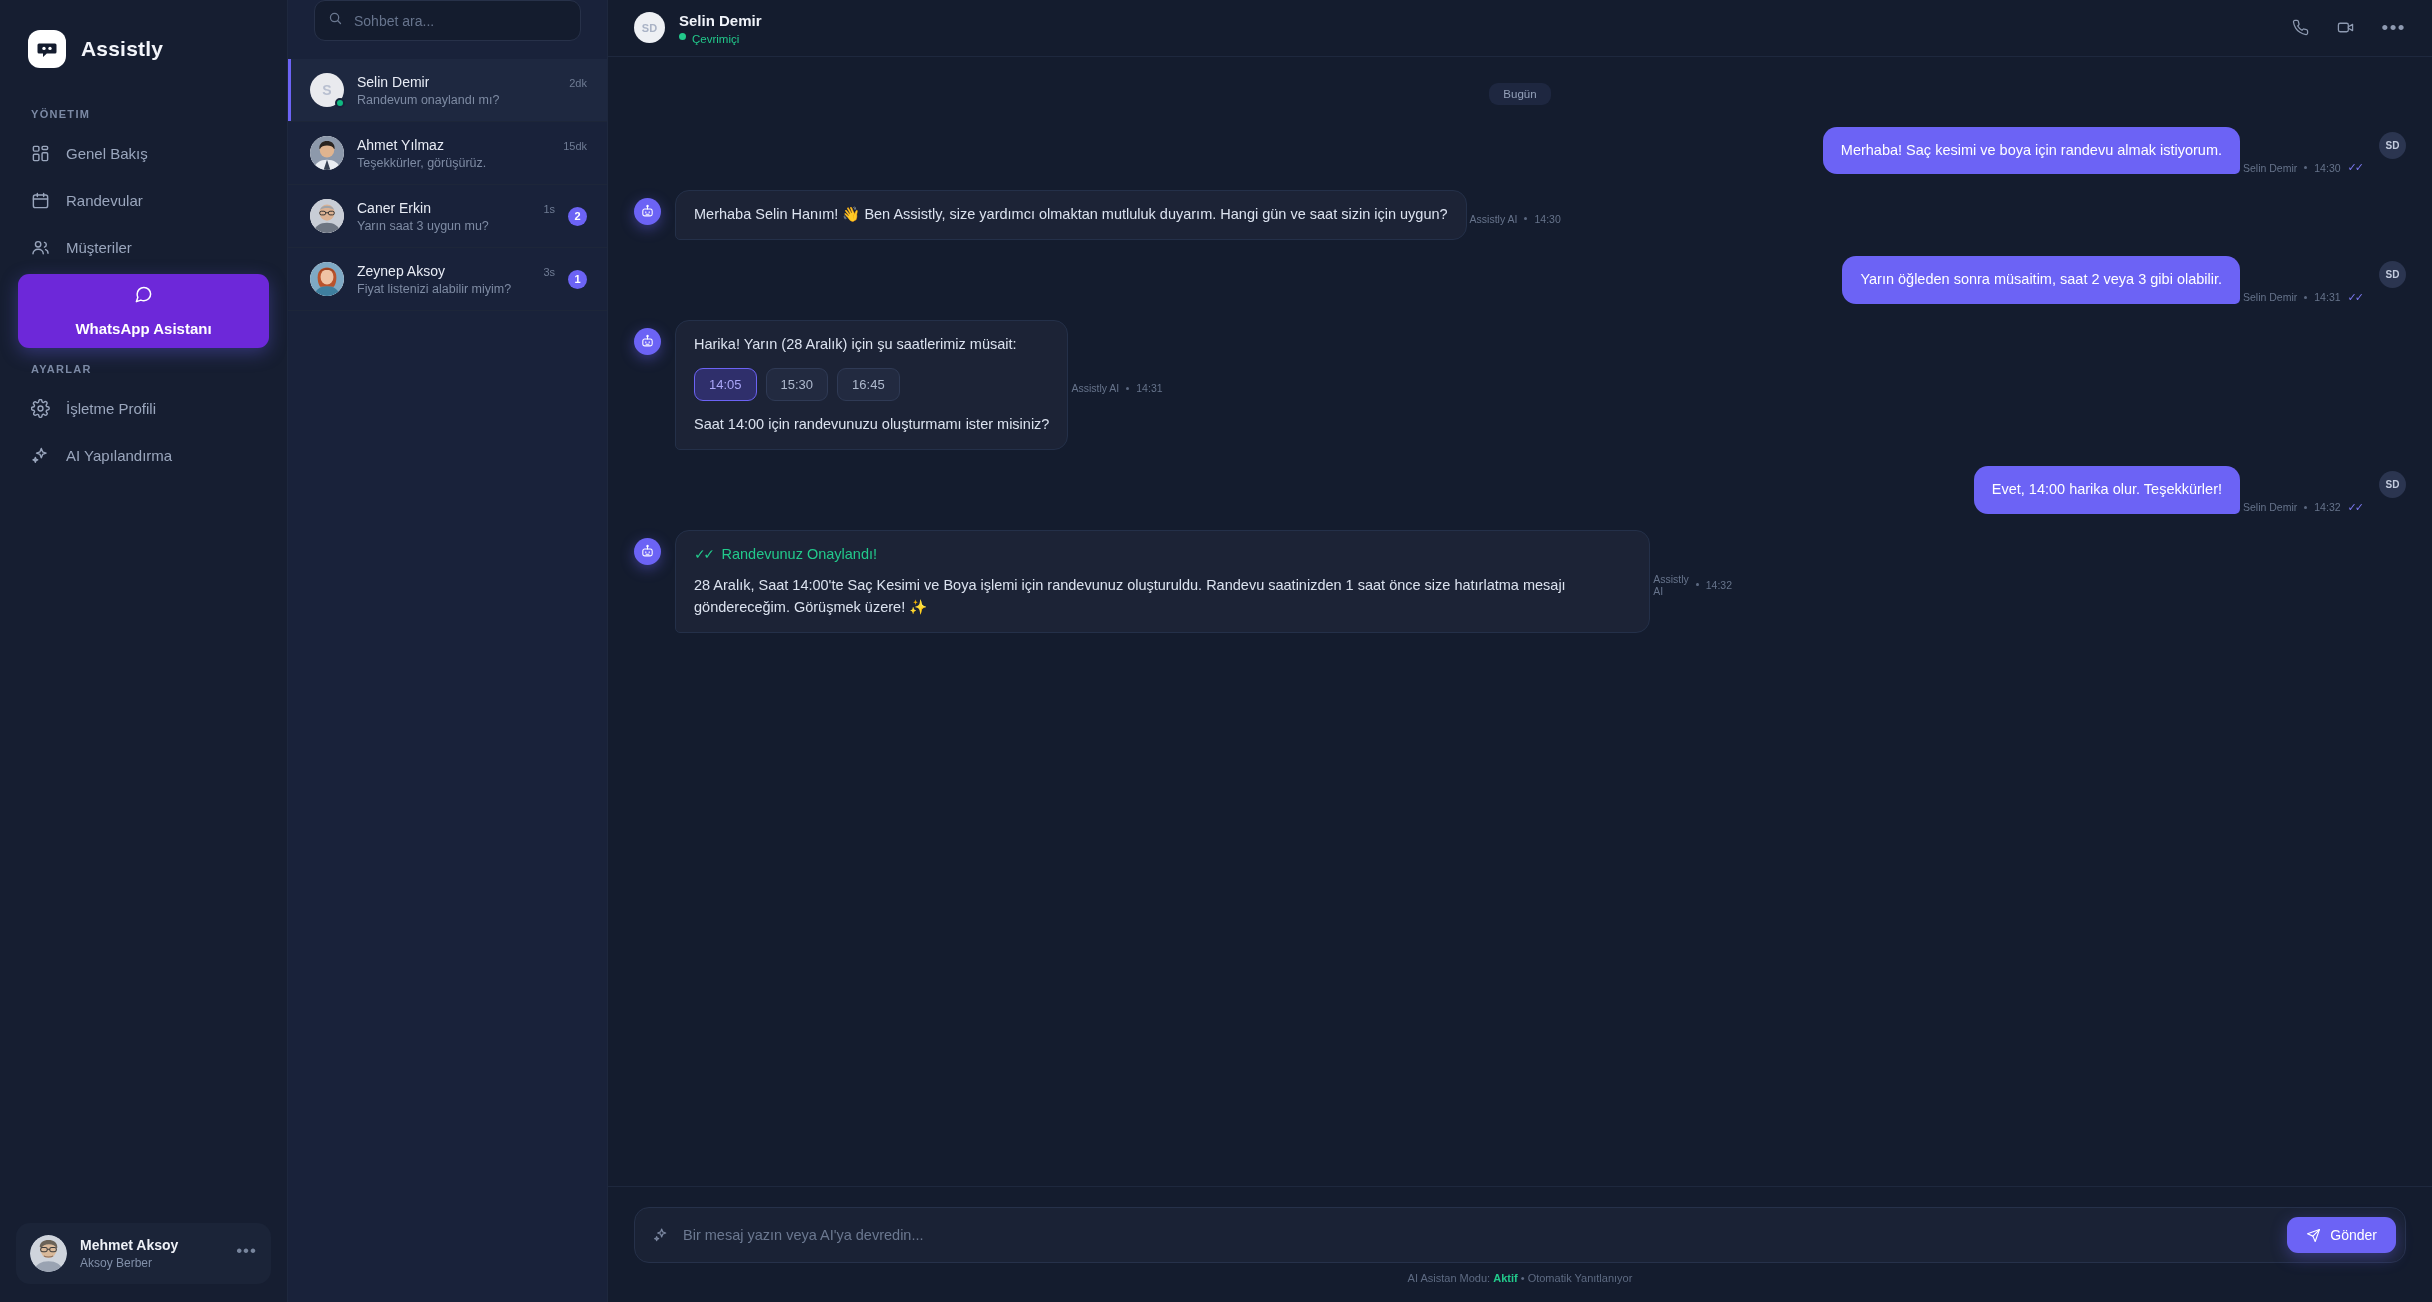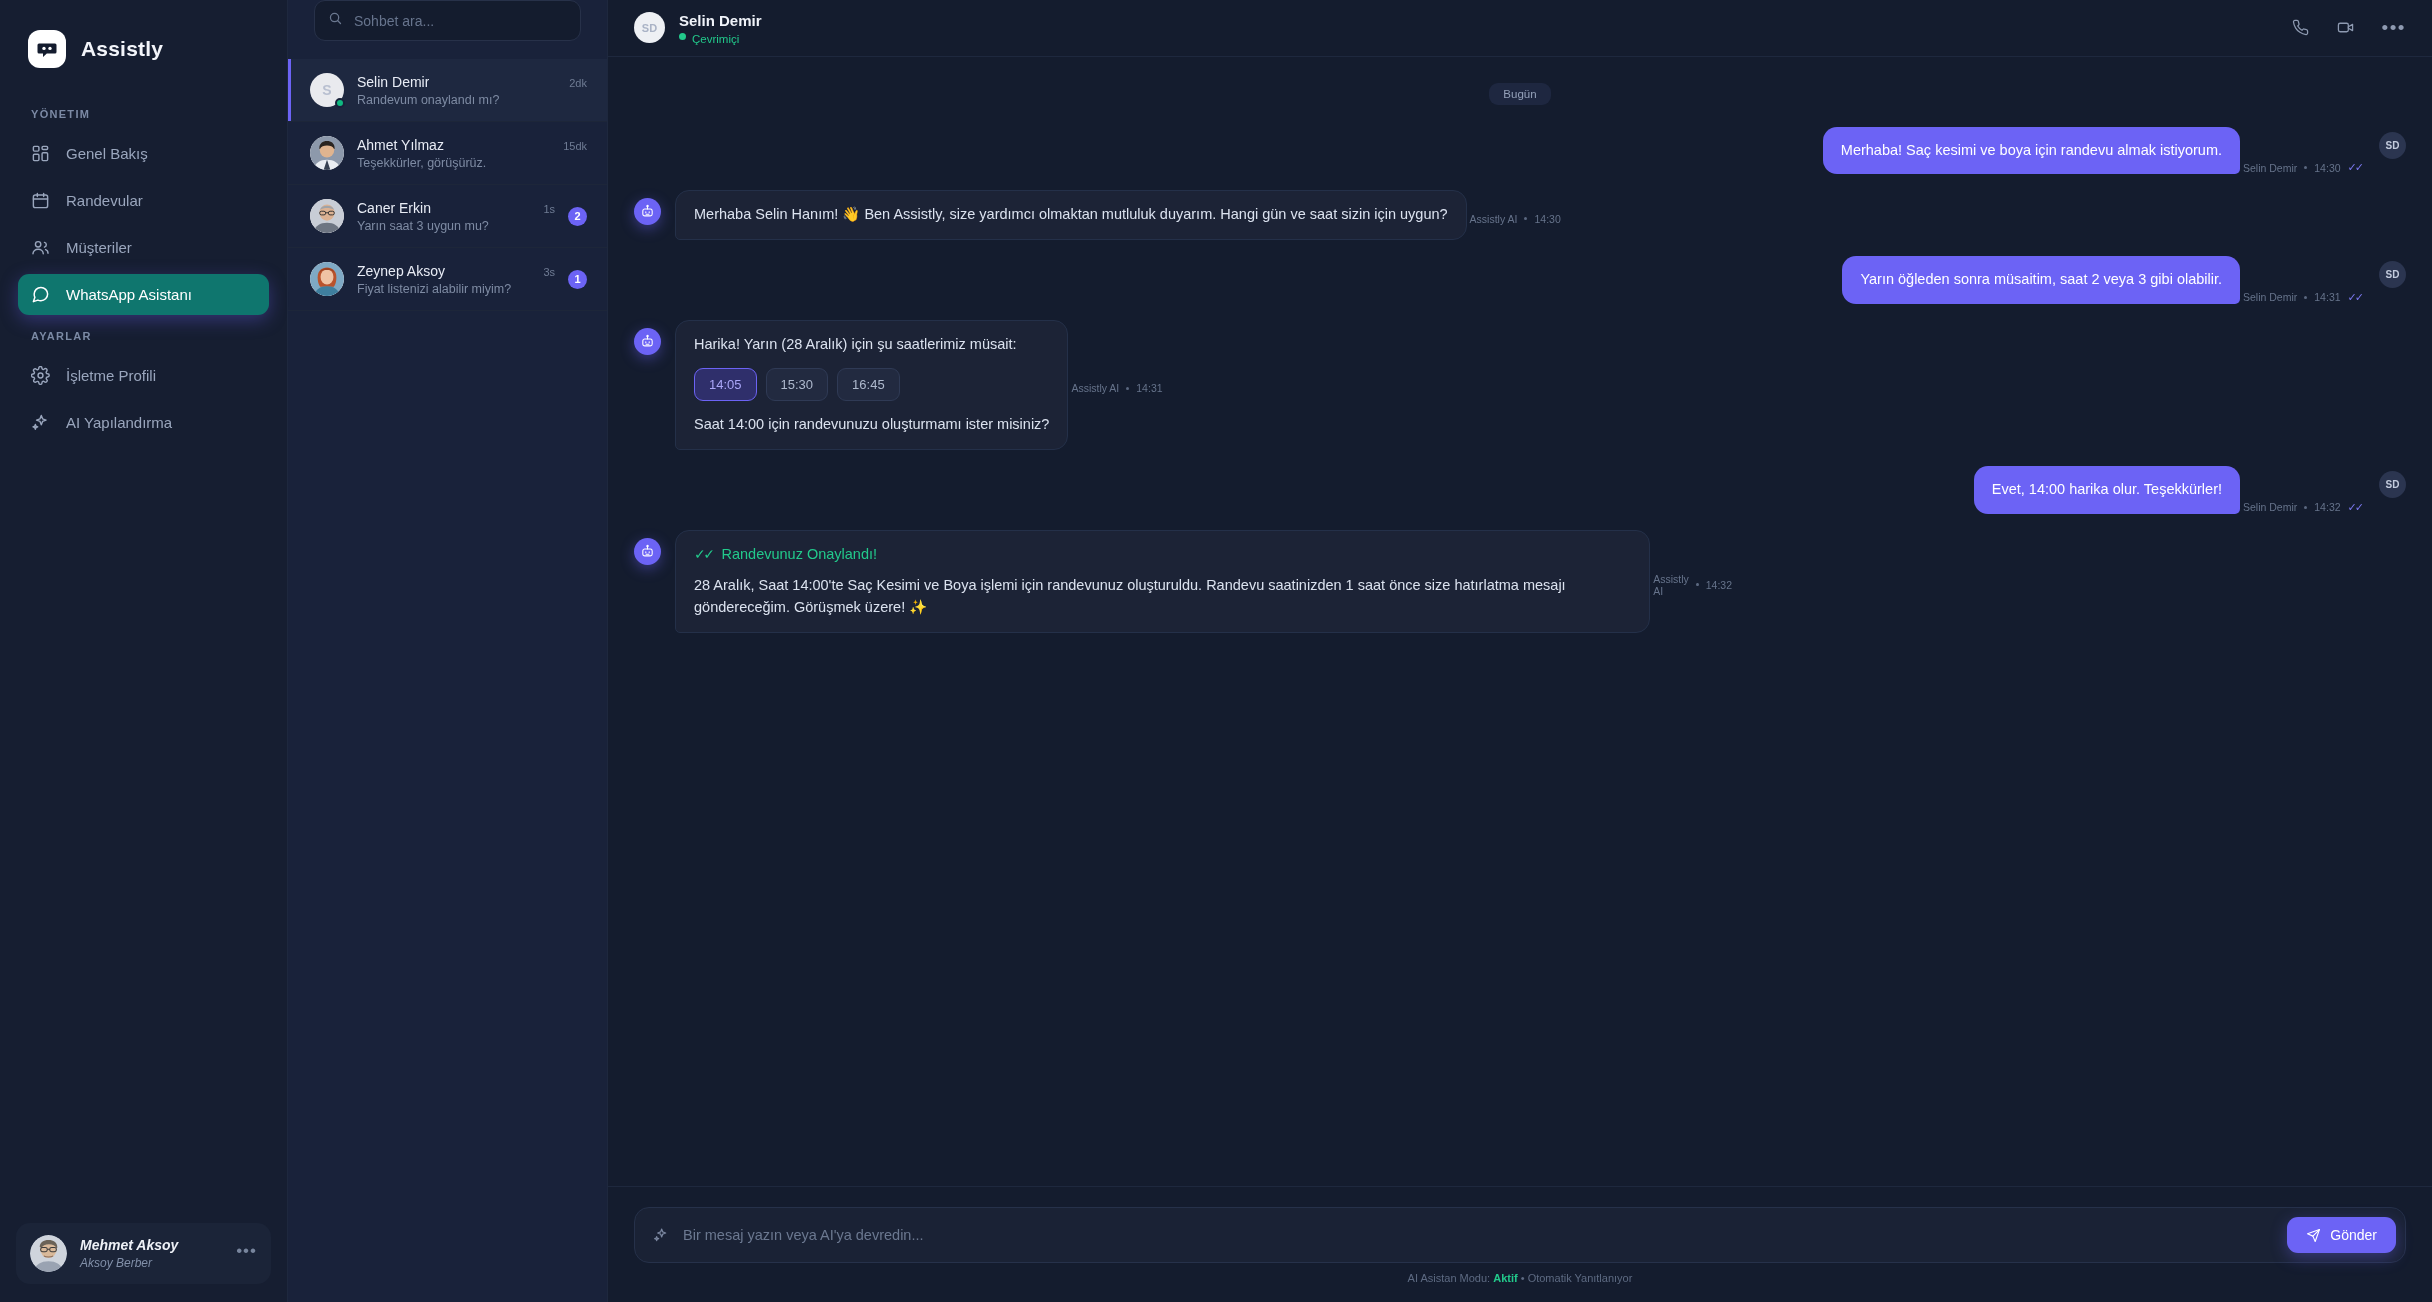--- a/index.html
+++ b/index.html
@@ -29,38 +29,39 @@
   .nav-section-label {
     color: #7c8aa5; font-size: 11px; font-weight: 600; letter-spacing: 1.3px;
     padding: 12px 28px 10px 31px; text-transform: uppercase;
   }
   .nav-item {
     display: flex; align-items: center; gap: 16px;
     margin: 3px 18px; padding: 11px 13px; border-radius: 11px;
     color: #9aa6bd; font-size: 15px; cursor: pointer;
   }
   .nav-item.active {
-    background: #0f766e; color: #ffffff; font-weight: 400;
+    background: #6d28d9; color: #ffffff; font-weight: 700;
     box-shadow: 0 5px 18px rgba(108,99,245,.34);
+    flex-direction: column;
   }
   .nav-item .ico { width: 19px; height: 19px; display: flex; align-items: center; justify-content: center; flex: 0 0 19px; }
   .nav-item svg { width: 19px; height: 19px; display: block; }
 
   .sidebar-spacer { flex: 1 1 auto; }
 
   .profile-card {
     display: flex; align-items: center; gap: 13px;
     margin: 0 16px 18px 16px; padding: 12px 14px;
     background: #1b2438; border-radius: 14px; cursor: pointer;
   }
   .profile-avatar {
     width: 37px; height: 37px; border-radius: 50%; flex: 0 0 37px;
     overflow: hidden; background: #3f4a63;
   }
-  .profile-meta { flex: 1 1 auto; min-width: 0; font-style: italic; }
+  .profile-meta { flex: 1 1 auto; min-width: 0; }
   .profile-name { color: #eef1f7; font-size: 14px; font-weight: 600; line-height: 1.35; }
   .profile-role { color: #8290a9; font-size: 12px; line-height: 1.35; }
   .profile-more { color: #78859d; font-size: 17px; letter-spacing: 1px; line-height: 1; padding-bottom: 6px; }
 
   
   .convlist {
     width: 320px; flex: 0 0 320px;
     background: #19223a;
     border-right: 1px solid #1e283e;
     display: flex; flex-direction: column;

